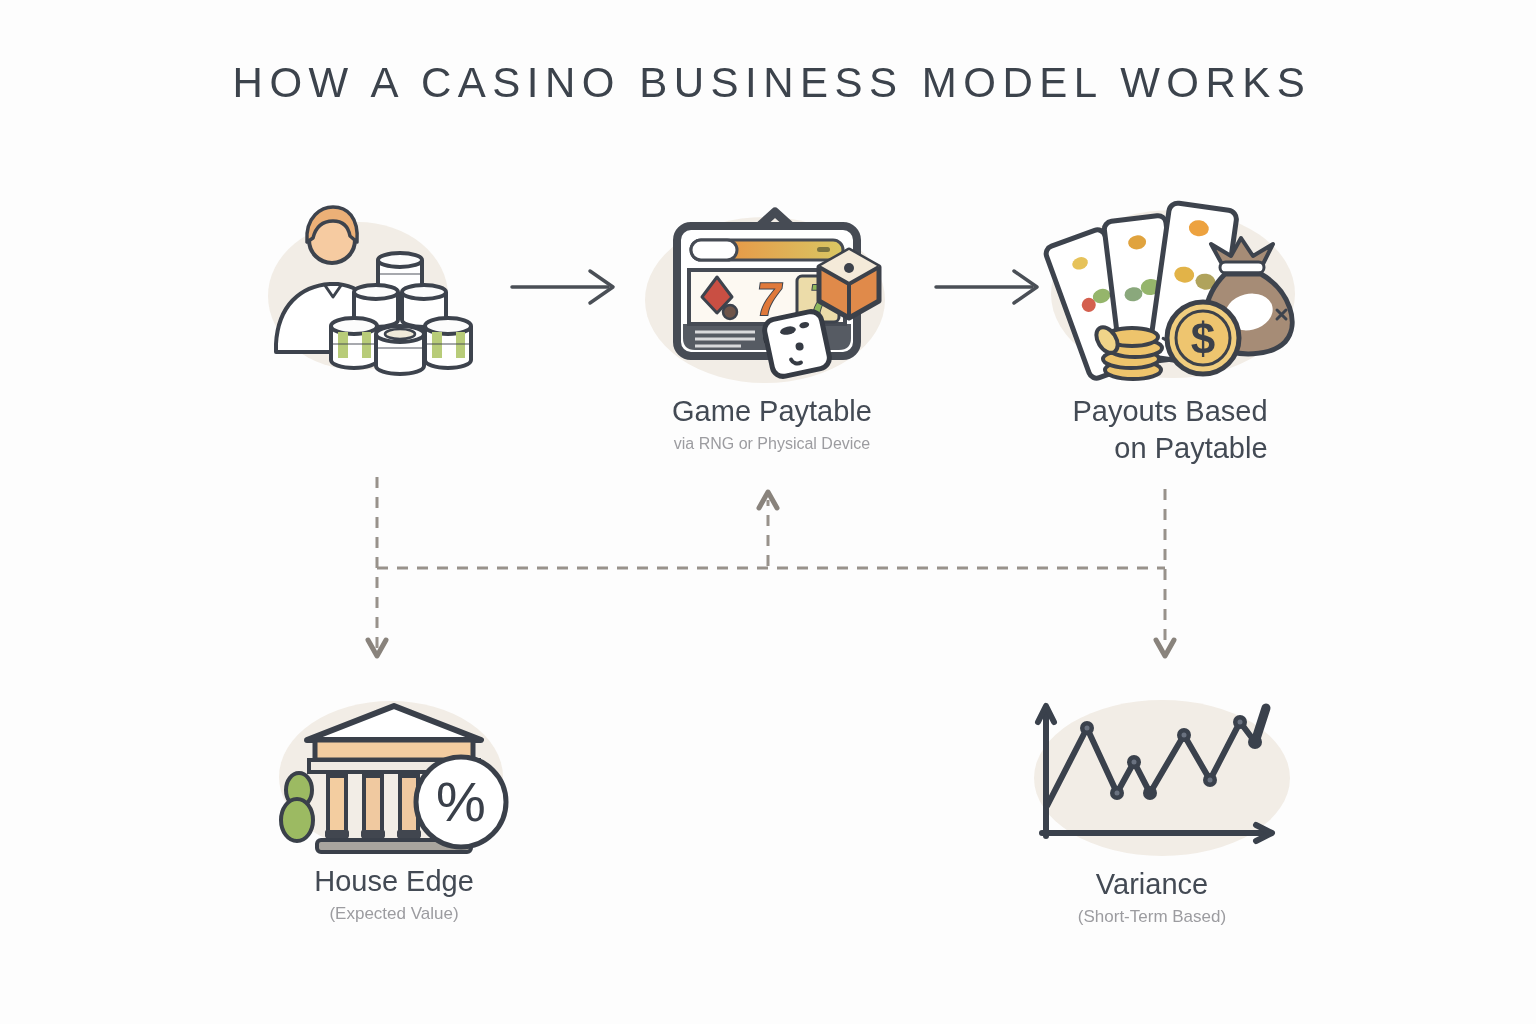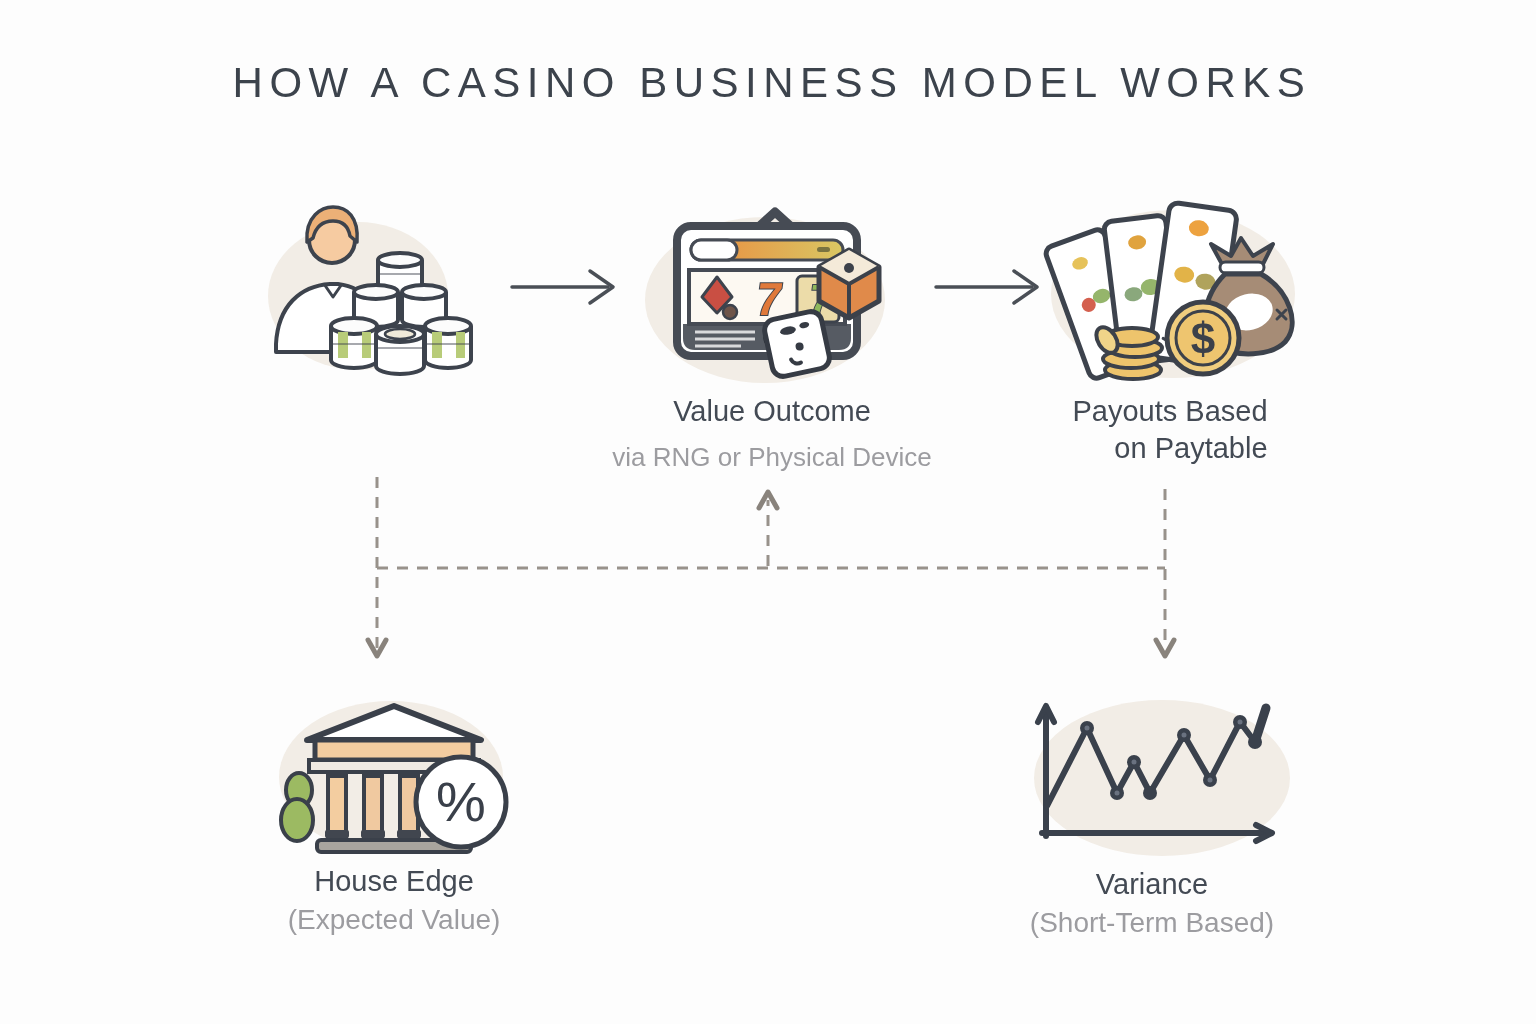--- a/index.html
+++ b/index.html
@@ -14,23 +14,23 @@
   }
   .connectors { position:absolute; left:0; top:0; z-index:0; }
   .node { position:absolute; display:flex; flex-direction:column; align-items:center; z-index:1; }
   .node svg.icon { display:block; }
   .label {
     font-size:29px; color:#434a54; font-weight:500; text-align:center;
     line-height:1.28; margin-top:6px;
   }
   .label span { display:block;text-align:right; }
   .sublabel {
-    font-size:26px; color:#9c9ca0; font-weight:400; text-align:center; margin-top:12px;
-  }
-  .bottom .sublabel { font-size:28px; margin-top:4px; }
+    font-size:16px; color:#9c9ca0; font-weight:400; text-align:center; margin-top:5px;
+  }
+  .bottom .sublabel { font-size:17px; margin-top:4px; }
   .n-player    { left:215px;  top:196px; width:320px; }
   .n-outcome   { left:612px;  top:192px; width:320px; }
   .n-payouts   { left:1010px; top:192px; width:320px; }
   .n-houseedge { left:234px;  top:682px; width:320px; }
   .n-variance  { left:992px;  top:680px; width:320px; }
   text.seven { paint-order:stroke; stroke:#3d434d; stroke-width:2px; font-weight:bold; }
   text.coin-glyph { font-weight:bold; }
 </style>
 </head>
 <body>
@@ -140,21 +140,21 @@
       </g>
 
       <g transform="translate(160,152) rotate(-12)">
         <rect x="-29" y="-29" width="58" height="58" rx="11" fill="#ffffff" stroke="#363B44" stroke-width="5"></rect>
         <ellipse cx="-6" cy="-15" rx="8" ry="4" fill="#363B44"></ellipse>
         <ellipse cx="11" cy="-17" rx="5" ry="3" fill="#363B44"></ellipse>
         <circle cx="2" cy="3" r="4" fill="#363B44"></circle>
         <path d="M-9,14 a7,7 0 0 0 9,5" fill="none" stroke="#363B44" stroke-width="4" stroke-linecap="round"></path>
       </g>
     </svg>
-    <div class="label">Value Outcome</div>
+    <div class="label">Game Paytable</div>
     <div class="sublabel">via RNG or Physical Device</div>
   </div>
 
   <div class="node n-payouts">
     <svg class="icon" width="270" height="195" viewBox="0 0 270 195">
       <ellipse cx="138" cy="102" rx="122" ry="84" fill="#F2EDE6"></ellipse>
 
       <g transform="translate(62,112) rotate(-20)">
         <rect x="-31" y="-70" width="62" height="140" rx="8" fill="#ffffff" stroke="#3D434D" stroke-width="5"></rect>
         <ellipse cx="-2" cy="-44" rx="8" ry="6" fill="#E6C25A"></ellipse>

